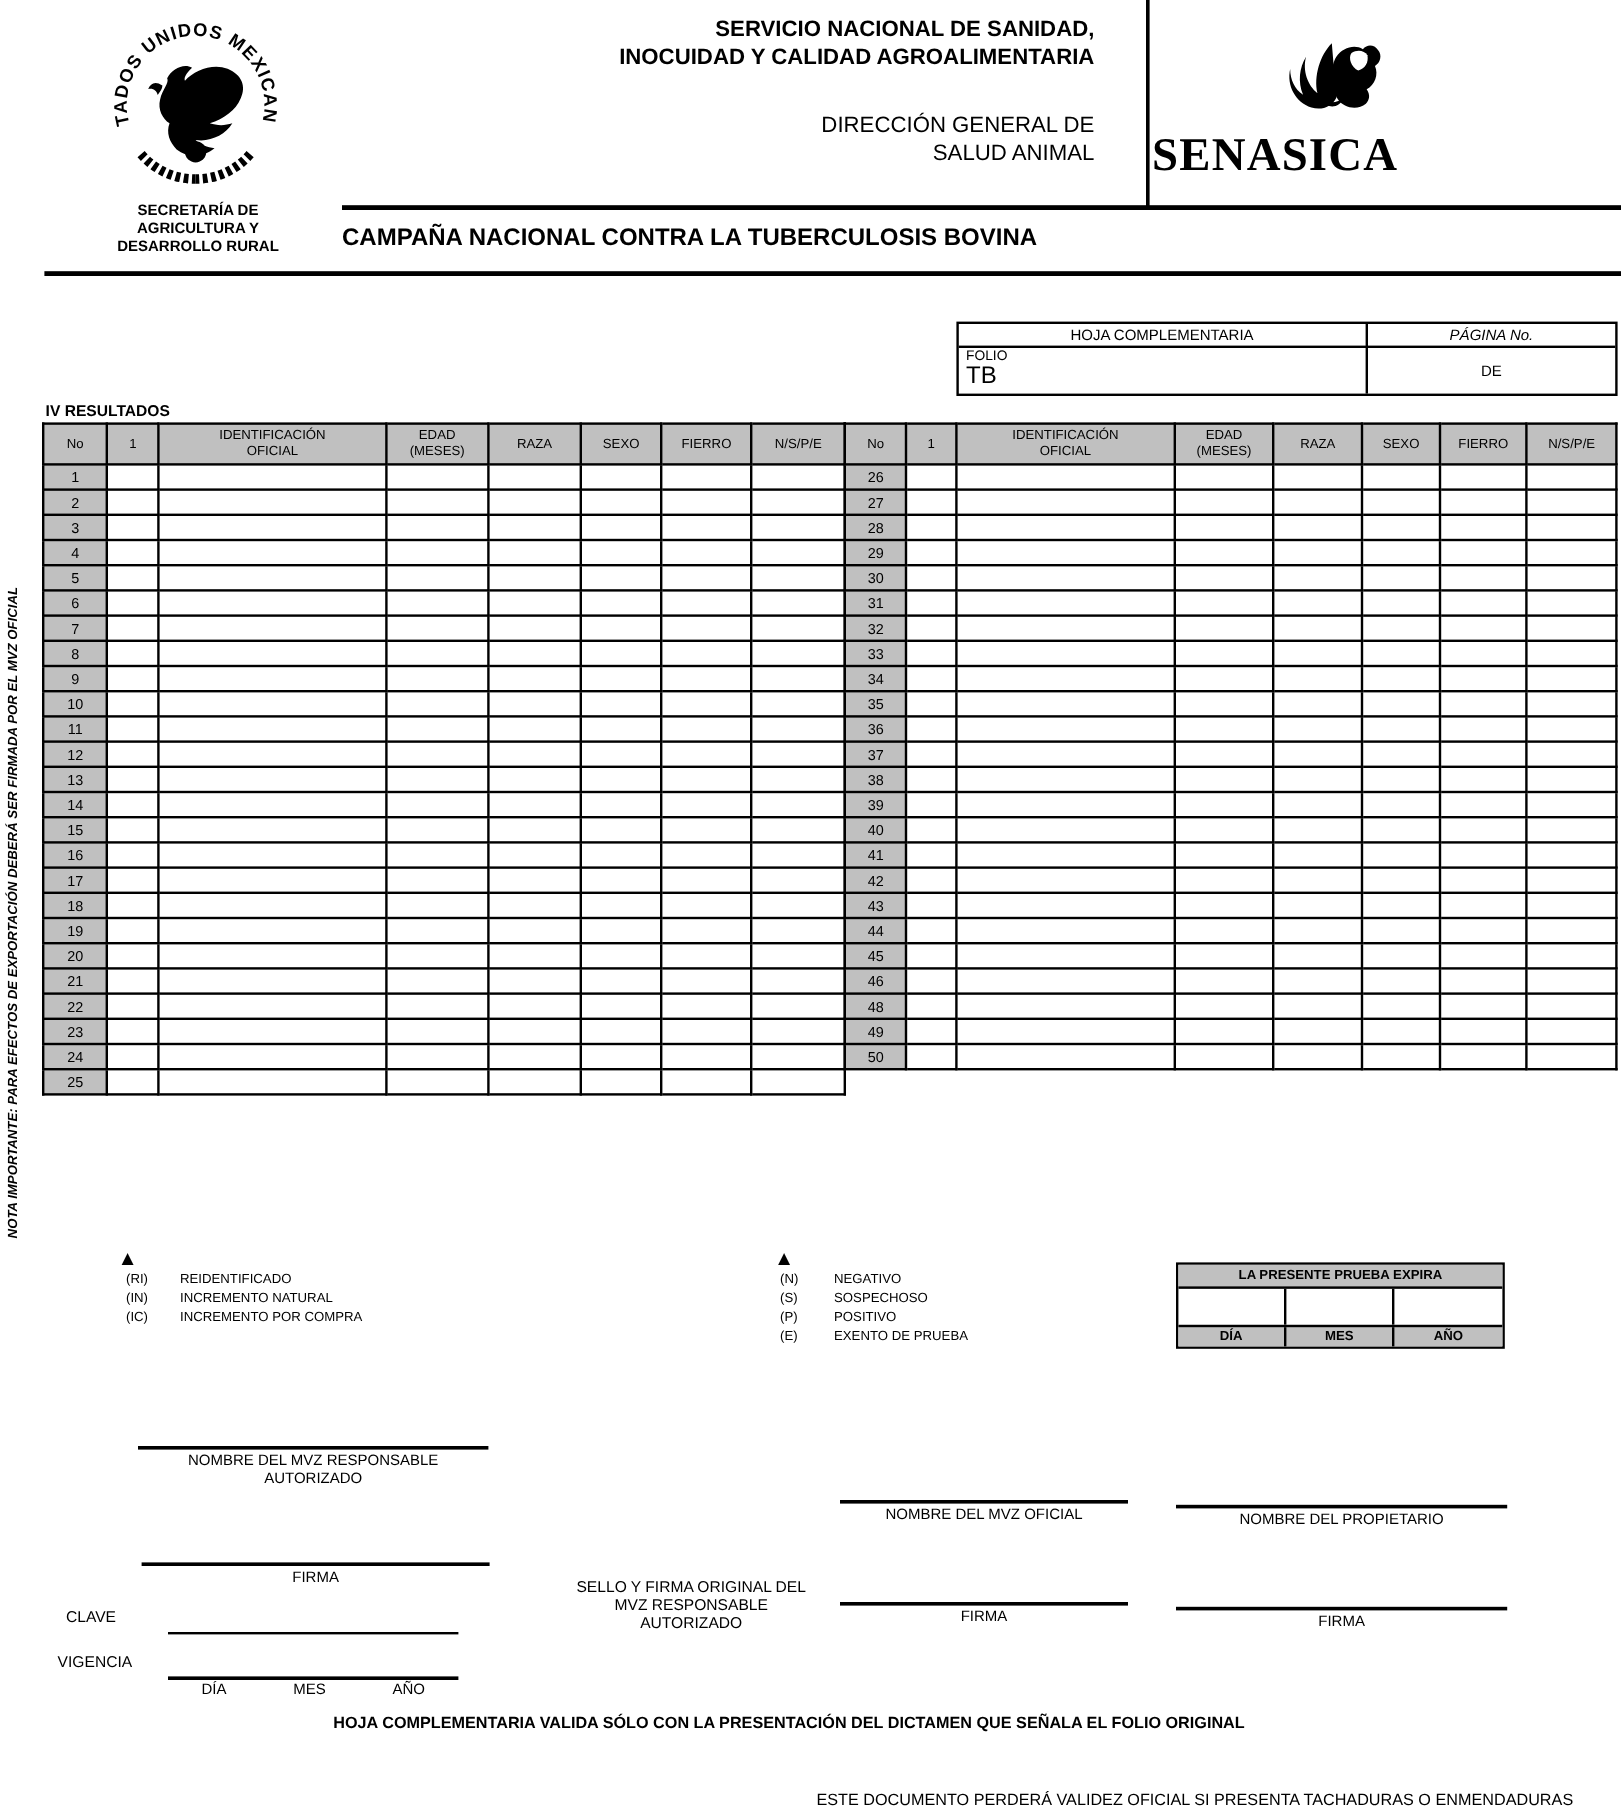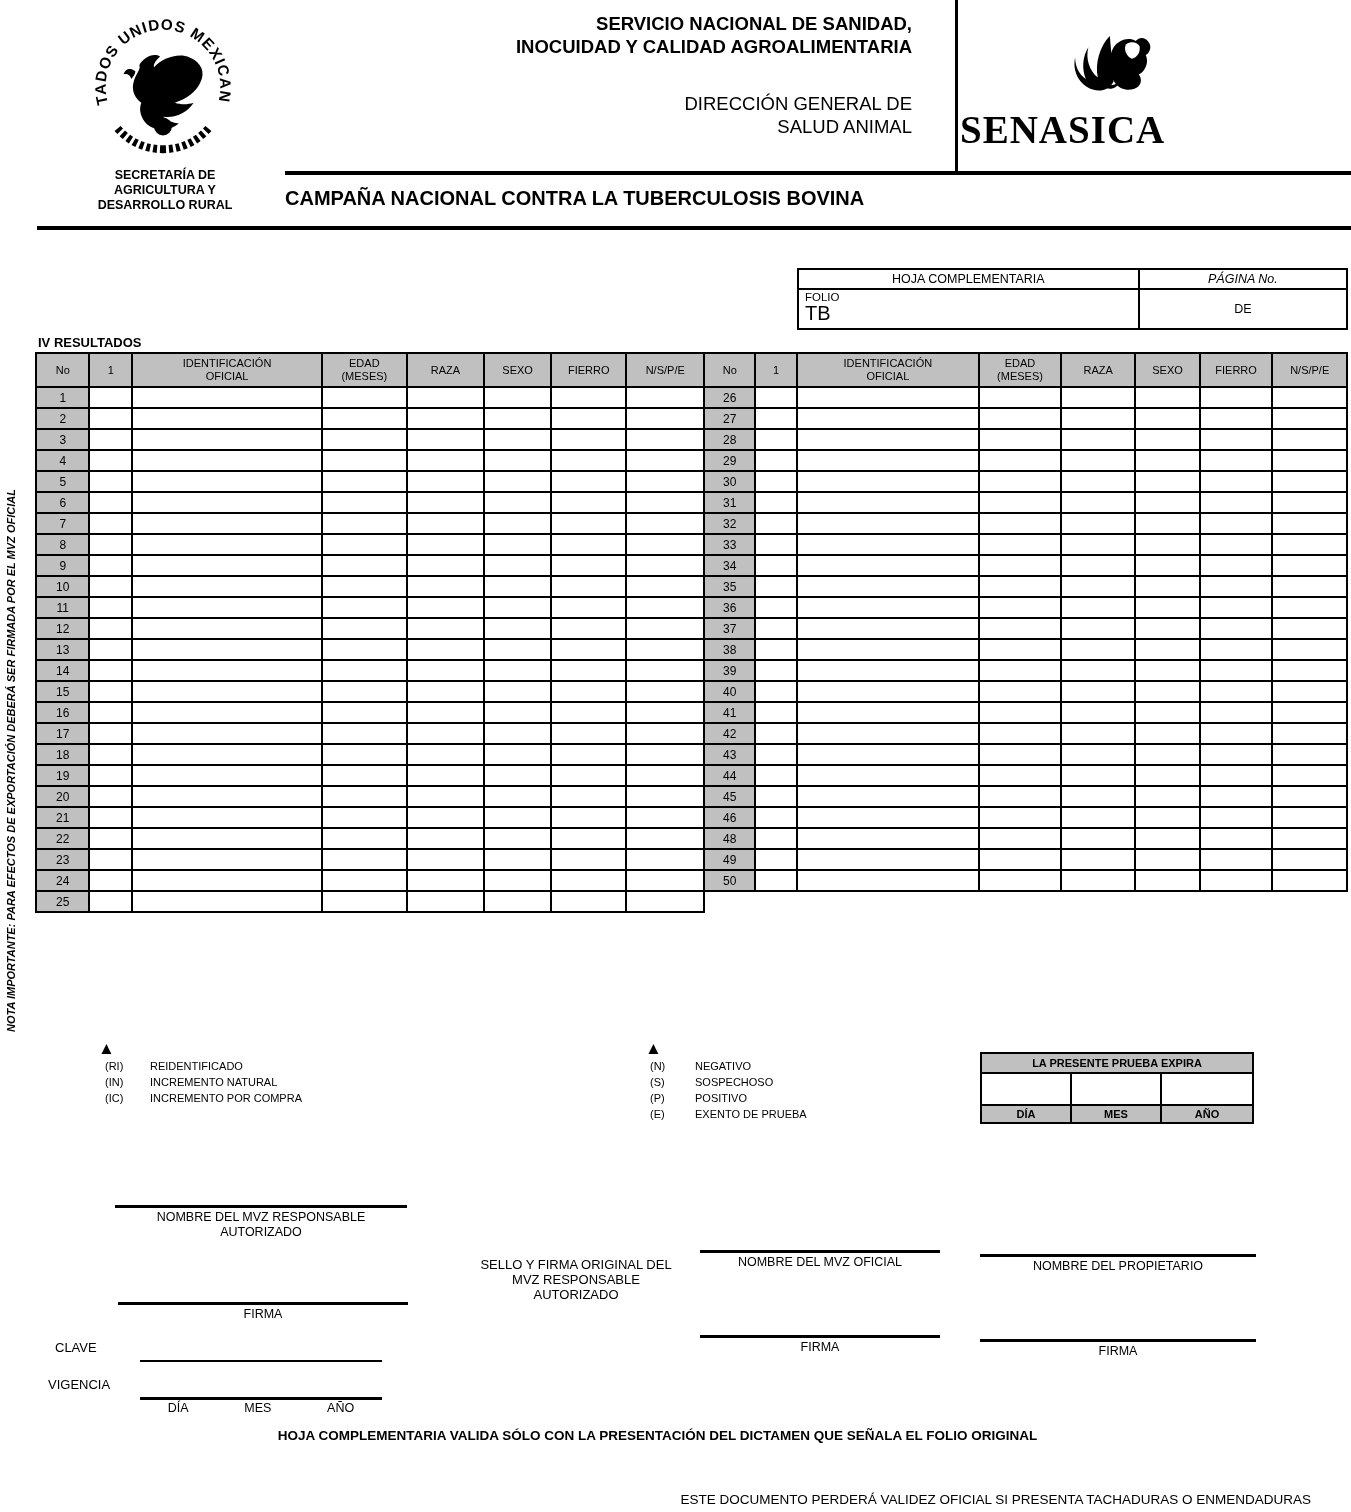--- a/index.html
+++ b/index.html
@@ -107,21 +107,21 @@
   #sig-resp-line  { left:115px; top:1205px; width:292px; }
   #sig-resp-label { left:115px; top:1210px; width:292px; }
   #sig-firma1-line  { left:118px; top:1302px; width:290px; }
   #sig-firma1-label { left:118px; top:1307px; width:290px; }
   #clave-label    { left:55px; top:1340px; font-size:13px; }
   #clave-line     { left:140px; top:1360px; width:242px; height:2px; }
   #vigencia-label { left:48px; top:1377px; font-size:13px; }
   #vigencia-line  { left:140px; top:1397px; width:242px; }
   #vigencia-dates { left:140px; top:1401px; width:242px; display:flex;
                     justify-content:space-around; font-size:12.5px; }
-  #sello-label   { left:440px; top:1257px; width:272px; font-size:13px; }
+  #sello-label   { left:440px; top:1315px; width:272px; font-size:13px; }
   #sig-ofic-line   { left:700px; top:1250px; width:240px; }
   #sig-ofic-label  { left:700px; top:1255px; width:240px; }
   #sig-firma2-line  { left:700px; top:1335px; width:240px; }
   #sig-firma2-label { left:700px; top:1340px; width:240px; }
   #sig-prop-line   { left:980px; top:1254px; width:276px; }
   #sig-prop-label  { left:980px; top:1259px; width:276px; }
   #sig-firma3-line  { left:980px; top:1339px; width:276px; }
   #sig-firma3-label { left:980px; top:1344px; width:276px; }
 
   

